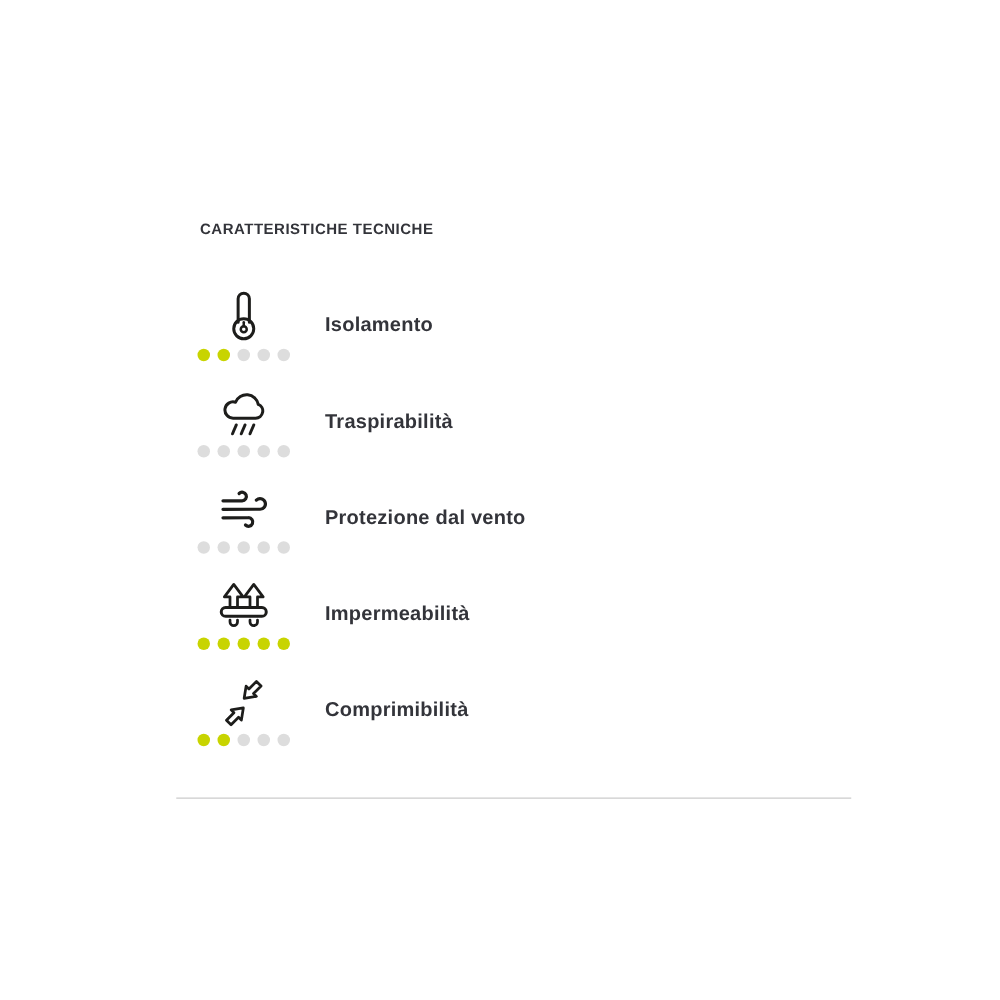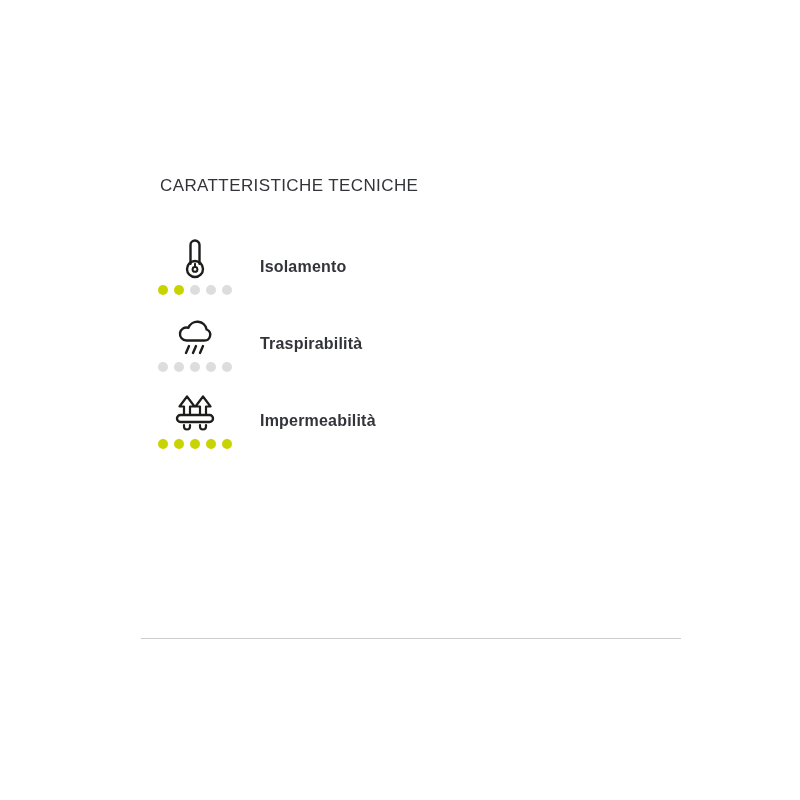--- a/index.html
+++ b/index.html
@@ -11,22 +11,22 @@
     font-family: "Liberation Sans", sans-serif;
     overflow: hidden;
   }
   .tech-section {
     position: absolute;
     left: 160px;
     top: 176px;
   }
   .section-title {
     margin: 0 0 42px 0;
-    font-size: 17px;
-    font-weight: 400;
+    font-size: 12px;
+    font-weight: 700;
     letter-spacing: 0.4px;
     color: #33343a;
   }
   .feature-row {
     display: flex;
     align-items: center;
     margin: 0 0 20px -2px;
     text-align: center;
   }
   .icon-col {
@@ -118,20 +118,39 @@
           <span class="dot off"></span>
           <span class="dot off"></span>
           <span class="dot off"></span>
           <span class="dot off"></span>
           <span class="dot off"></span>
         </div>
     </div>
     <span class="feature-label">Traspirabilità</span>
   </div>
 
+  <div class="feature-row">
+    <div class="icon-col">
+      <div class="icon-box">
+        <svg width="44" height="42" viewBox="0 0 44 42">
+          <path class="stroke-ic" style="stroke-width:2.6" d="M18.3 8.8 a3.4 3.4 0 1 1 2.4 5.8 H5.4"></path>
+          <path class="stroke-ic" style="stroke-width:2.6" d="M32.1 14.1 a4.25 4.25 0 1 1 3 7.3 H5.4"></path>
+          <path class="stroke-ic" style="stroke-width:2.6" d="M23.4 34 a3.4 3.4 0 1 0 2.4 -5.8 H5.4"></path>
+        </svg>
+      </div>
+      <div class="dots">
+          <span class="dot off"></span>
+          <span class="dot off"></span>
+          <span class="dot off"></span>
+          <span class="dot off"></span>
+          <span class="dot off"></span>
+        </div>
+    </div>
+    <span class="feature-label">Protezione dal vento</span>
+  </div>
 
   <div class="feature-row">
     <div class="icon-col">
       <div class="icon-box">
         <svg width="44" height="42" viewBox="0 0 44 42">
           <path class="stroke-ic" style="stroke-width:2.2" d="M11 23 v-8.5 h-4.5 L14 4.5 l7.5 10 H17 V23 z"></path>
           <path class="stroke-ic" style="stroke-width:2.2" d="M27 23 v-8.5 h-4.5 L30 4.5 l7.5 10 H33 V23 z"></path>
           <rect class="stroke-ic" x="4" y="23" width="36" height="7" rx="3.5"></rect>
           <path class="stroke-ic" style="stroke-width:2.2" d="M11 33 v1.5 a3 3 0 0 0 6 0 V33"></path>
           <path class="stroke-ic" style="stroke-width:2.2" d="M27 33 v1.5 a3 3 0 0 0 6 0 V33"></path>
@@ -141,15 +160,37 @@
           <span class="dot on"></span>
           <span class="dot on"></span>
           <span class="dot on"></span>
           <span class="dot on"></span>
           <span class="dot on"></span>
         </div>
     </div>
     <span class="feature-label">Impermeabilità</span>
   </div>
 
+  <div class="feature-row">
+    <div class="icon-col">
+      <div class="icon-box">
+        <svg width="44" height="42" viewBox="0 0 44 42">
+          <g transform="translate(34 7) rotate(135)">
+            <path class="stroke-ic" style="stroke-width:2.2" d="M0 -2.6 h8.5 v-3.2 l8 5.8 -8 5.8 v-3.2 h-8.5 z"></path>
+          </g>
+          <g transform="translate(10 38) rotate(-45)">
+            <path class="stroke-ic" style="stroke-width:2.2" d="M0 -2.6 h8.5 v-3.2 l8 5.8 -8 5.8 v-3.2 h-8.5 z"></path>
+          </g>
+        </svg>
+      </div>
+      <div class="dots">
+          <span class="dot on"></span>
+          <span class="dot on"></span>
+          <span class="dot off"></span>
+          <span class="dot off"></span>
+          <span class="dot off"></span>
+        </div>
+    </div>
+    <span class="feature-label">Comprimibilità</span>
+  </div>
 </section>
 
 <div class="divider"></div>
 
 </body></html>

